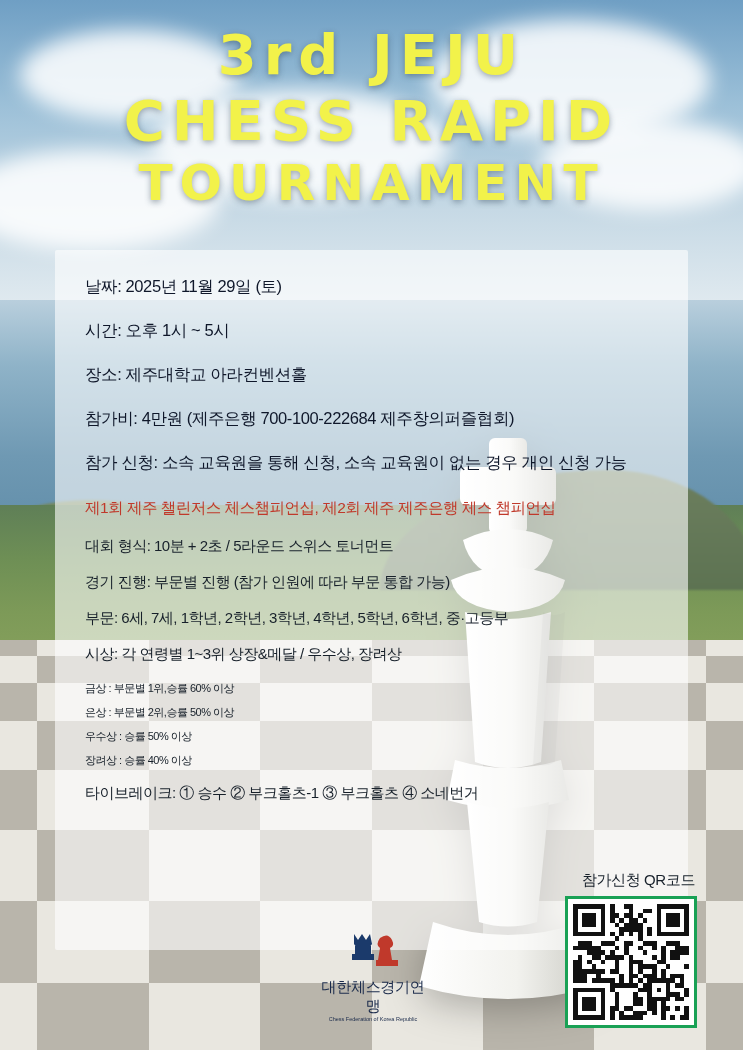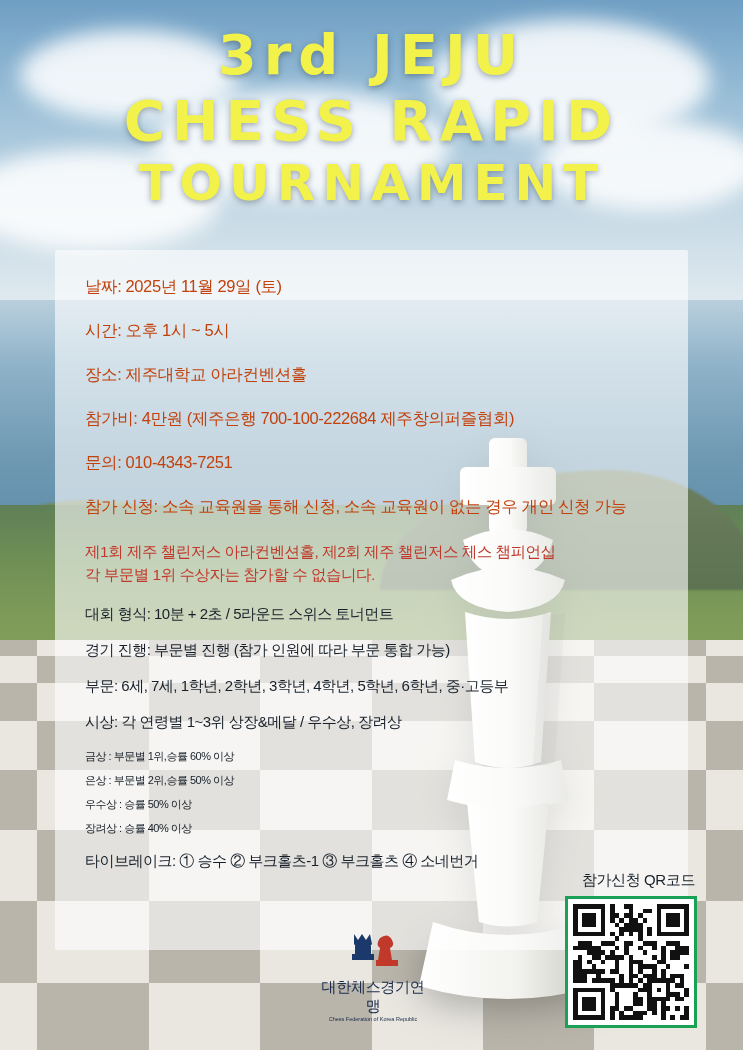--- a/index.html
+++ b/index.html
@@ -97,21 +97,21 @@
     text-align: center;
     color: #c0392b;
     font-size: 25px;
     font-weight: 700;
     letter-spacing: -0.5px;
     margin-bottom: 26px;
   }
   .info-list { padding: 0 28px 0 30px; }
   .info-row {
     font-size: 16.5px;
-    color: #c2410c;
+    color: #0f172a;
     margin-bottom: 22px;
     letter-spacing: -0.4px;
   }
   .notice {
     padding: 0 28px 0 30px;
     color: #c0392b;
     font-size: 15.5px;
     line-height: 1.5;
     margin-top: 6px;
     margin-bottom: 18px;
@@ -292,27 +292,25 @@
     <div class="title-line t3">TOURNAMENT</div>
   </div>
 
   <div class="panel">
 
     <div class="info-list">
       <div class="info-row">날짜: 2025년 11월 29일 (토)</div>
       <div class="info-row">시간: 오후 1시 ~ 5시</div>
       <div class="info-row">장소: 제주대학교 아라컨벤션홀</div>
       <div class="info-row">참가비: 4만원 (제주은행 700-100-222684 제주창의퍼즐협회)</div>
-      <div class="info-row">문의: 010-4343-7251</div>
       <div class="info-row">참가 신청: 소속 교육원을 통해 신청, 소속 교육원이 없는 경우 개인 신청 가능</div>
     </div>
 
     <div class="notice">
-      <div>제1회 제주 챌린저스 아라컨벤션홀, 제2회 제주 챌린저스 체스 챔피언십</div>
-      <div>각 부문별 1위 수상자는 참가할 수 없습니다.</div>
+      <div>제1회 제주 챌린저스 체스챔피언십, 제2회 제주 제주은행 체스 챔피언십</div>
     </div>
 
     <div class="rules">
       <div class="rule-row">대회 형식: 10분 + 2초 / 5라운드 스위스 토너먼트</div>
       <div class="rule-row">경기 진행: 부문별 진행 (참가 인원에 따라 부문 통합 가능)</div>
       <div class="rule-row">부문: 6세, 7세, 1학년, 2학년, 3학년, 4학년, 5학년, 6학년, 중·고등부</div>
       <div class="rule-row">시상: 각 연령별 1~3위 상장&amp;메달 / 우수상, 장려상</div>
     </div>
 
     <div class="awards">

